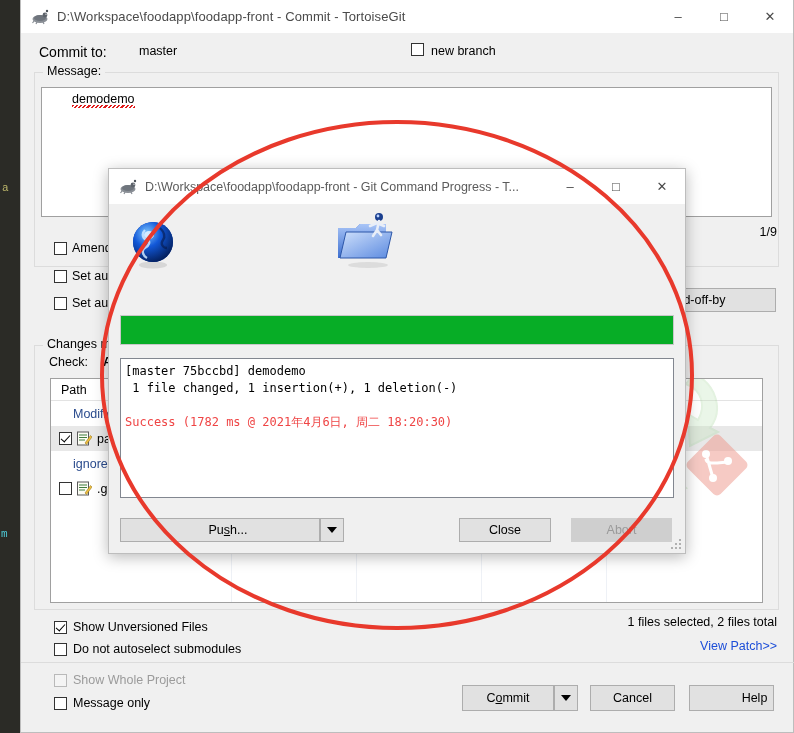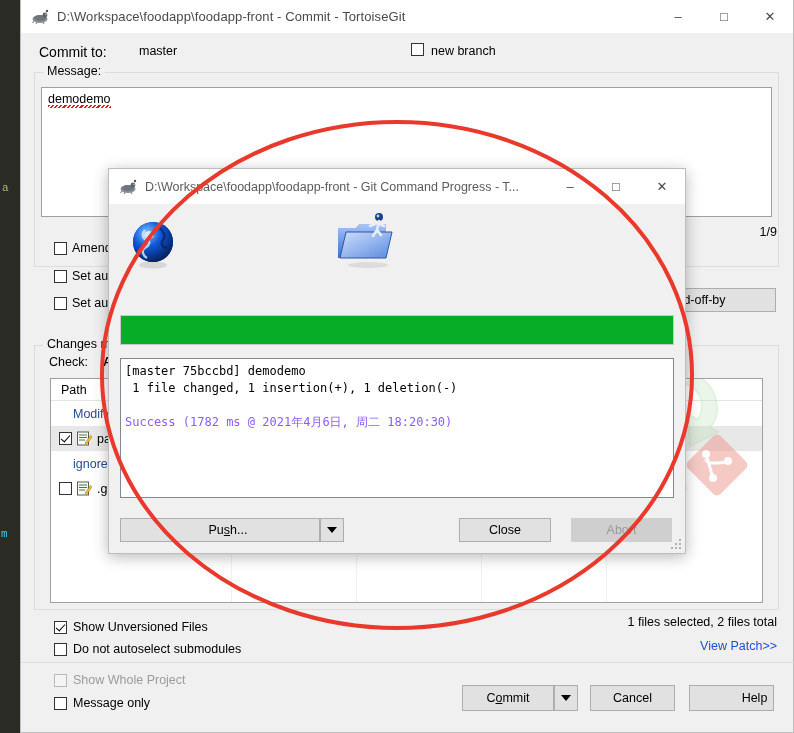--- a/index.html
+++ b/index.html
@@ -42,21 +42,21 @@
   .cb{width:13px;height:13px;border:1px solid #333;background:#fff;box-sizing:border-box;display:inline-block;position:relative;vertical-align:middle;}
   .cb.checked::after{
     content:"";position:absolute;left:3px;top:0px;width:4px;height:8px;
     border:solid #000;border-width:0 1.6px 1.6px 0;transform:rotate(42deg);
   }
   .cb.disabled{border-color:#b9b9b9;background:#f4f4f4;}
 
   
   #message-group{position:absolute;left:13px;top:72px;width:745px;height:195px;border:1px solid #dcdcdc;box-sizing:border-box;}
   #message-legend{position:absolute;left:22px;top:64px;background:#f0f0f0;padding:0 4px;font-size:12.5px;}
-  #message-box{position:absolute;left:20px;top:87px;width:731px;height:130px;background:#fff;border:1px solid #a0a0a0;box-sizing:border-box;overflow:hidden;}
+  #message-box{position:absolute;left:20px;top:87px;width:731px;height:130px;background:#fff;border:1px solid #a0a0a0;box-sizing:border-box;overflow:hidden;padding-left:24px;}
   #message-text{padding:4px 6px;font-size:12.5px;position:relative;display:inline-block;}
   #message-text::after{
     content:"";position:absolute;left:6px;right:6px;bottom:2px;height:3px;
     background:repeating-linear-gradient(135deg,#e01b1b 0 1.5px,transparent 1.5px 3px);
   }
   #counter{position:absolute;right:16px;top:225px;font-size:12.5px;}
 
   .opt-row{position:absolute;font-size:12.5px;}
   #opt-amend{left:33px;top:241px;}
   #opt-author{left:33px;top:269px;}
@@ -126,21 +126,21 @@
 
   #progressbar{position:absolute;left:11px;top:146px;width:554px;height:30px;
     background:#f0f0f0;border:1px solid #c8c8c8;box-sizing:border-box;}
   #progressbar-fill{height:100%;background:#07ad26;}
 
   #pd-output{position:absolute;left:11px;top:189px;width:554px;height:140px;
     background:#fff;border:1px solid #828790;box-sizing:border-box;overflow:hidden;
     font-family:"DejaVu Sans Mono","Liberation Mono",monospace;font-size:12px;line-height:17px;
     padding:4px 0 12px 4px;}
   #pd-output .ln{white-space:pre;}
-  #pd-output .ok{color:#8b5cf6;}
+  #pd-output .ok{color:#ef4444;}
 
   #pd-push{position:absolute;left:11px;top:349px;width:200px;height:24px;background:#e1e1e1;border:1px solid #adadad;box-sizing:border-box;display:flex;align-items:center;justify-content:center;font-size:12.5px;padding-left:16px;}
   #pd-push-arrow{position:absolute;left:211px;top:349px;width:24px;height:24px;background:#e1e1e1;border:1px solid #adadad;box-sizing:border-box;display:flex;align-items:center;justify-content:center;}
   #pd-close{position:absolute;left:350px;top:349px;width:92px;height:24px;background:#e1e1e1;border:1px solid #adadad;box-sizing:border-box;display:flex;align-items:center;justify-content:center;font-size:12.5px;}
   #pd-abort{position:absolute;left:462px;top:349px;width:101px;height:24px;background:#cfcfcf;border:1px solid #cfcfcf;box-sizing:border-box;display:flex;align-items:center;justify-content:center;font-size:12.5px;color:#9a9a9a;}
   #pd-grip{position:absolute;right:3px;bottom:3px;width:11px;height:11px;}
 
   .caret-down{width:0;height:0;border-left:5px solid transparent;border-right:5px solid transparent;border-top:6px solid #000;}
 
   

